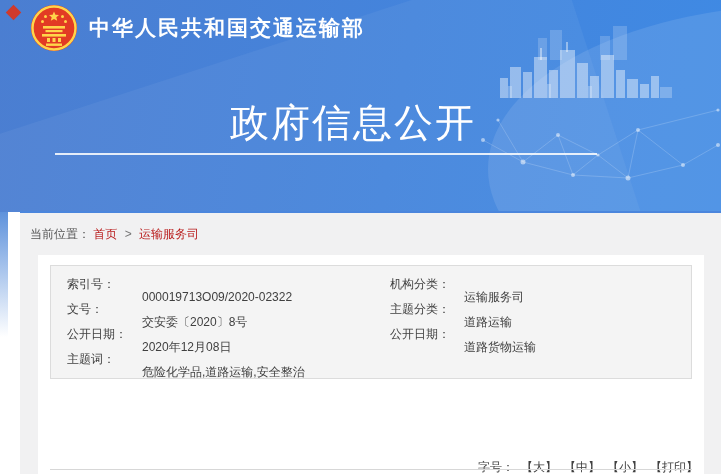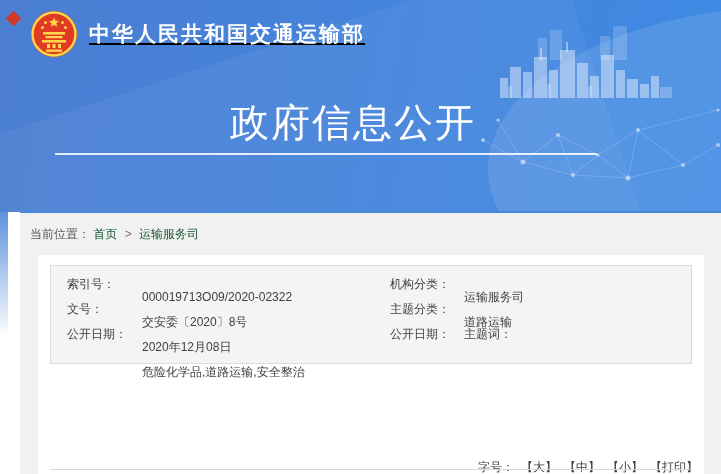--- a/index.html
+++ b/index.html
@@ -10,47 +10,47 @@
   .banner { position:absolute; left:0; top:0; width:721px; height:212px; overflow:hidden;
     background:linear-gradient(100deg,#4b7ed1 0%,#4484dc 55%,#3f8ae4 100%); }
   .diag-band { position:absolute; left:-120px; top:60px; width:760px; height:420px;
     background:rgba(255,255,255,0.05); transform:rotate(-18deg); }
   .deco-circle { position:absolute; left:488px; top:4px; width:650px; height:330px;
     border-radius:50%; background:rgba(255,255,255,0.10); }
   .skyline { position:absolute; left:500px; top:40px; }
   .constellation { position:absolute; left:478px; top:100px; }
   .deco-bars { position:absolute; left:538px; top:26px; }
 
-  .topbar { position:absolute; left:30px; top:9px; height:50px; display:flex; align-items:center;text-decoration:underline; }
+  .topbar { position:absolute; left:30px; top:3px; height:50px; display:flex; align-items:center; }
   .red-diamond { position:absolute; left:-22px; top:4px; width:11px; height:11px;
     background:#cf3a2d; transform:rotate(45deg); }
   .emblem { width:48px; height:48px; display:block; }
   .site-name { color:#ffffff; font-size:21px; font-weight:bold; letter-spacing:2px;
     margin-left:11px; white-space:nowrap; }
 
   .banner-title { position:absolute; left:230px; top:96px; color:#ffffff;
     font-size:39px; font-weight:normal; letter-spacing:2px; white-space:nowrap; z-index:3; }
   .banner-underline { position:absolute; left:55px; top:153px; width:542px; height:2px;
     background:rgba(255,255,255,0.85); z-index:3; }
 
   
   .left-fade { position:absolute; left:0; top:212px; width:8px; height:125px;
     background:linear-gradient(to bottom,#5e92dc 0%,rgba(255,255,255,0) 100%); }
 
   
   .gray-panel { position:absolute; left:20px; top:211px; width:701px; height:263px;
     background:#f1f1f2; border-top:2px solid #4b86dd; }
   .breadcrumb { padding:13px 0 0 10px; font-size:12px; color:#555555; }
-  .breadcrumb a { color:#14532d; text-decoration:none; cursor:pointer; }
+  .breadcrumb a { color:#b91c1c; text-decoration:none; cursor:pointer; }
   .crumb-sep { margin:0 4px; color:#777777; }
 
   
   .doc-card { position:absolute; left:18px; top:42px; width:666px; height:221px; background:#ffffff; }
 
-  .meta-table { position:absolute; left:12px; top:10px; width:642px; height:99px;
+  .meta-table { position:absolute; left:12px; top:10px; width:642px; height:114px;
     background:#f4f4f4; border:1px solid #dcdcdc;
     display:grid; grid-template-columns:75px 248px 74px 1fr;
     grid-auto-rows:25px; align-items:center; padding:6px 0 0 16px;
     font-size:12px; color:#404040; }
   .meta-table .lbl { white-space:nowrap; }
   .meta-table .val { white-space:nowrap; overflow:hidden;margin-top:25px; }
   .span3 { grid-column:2 / 5; }
 
   .doc-title { position:absolute; left:8px; top:126px; width:650px;
     text-align:center; color:#2b67a8; font-size:19px; font-weight:bold; line-height:26px; }
@@ -170,20 +170,21 @@
       <span class="val">运输服务司</span>
 
       <span class="lbl">文号：</span>
       <span class="val">交安委〔2020〕8号</span>
       <span class="lbl">主题分类：</span>
       <span class="val">道路运输</span>
 
       <span class="lbl">公开日期：</span>
       <span class="val">2020年12月08日</span>
       <span class="lbl">公开日期：</span>
+      <span class="val">道路货物运输</span>
 
       <span class="lbl">主题词：</span>
       <span class="val span3">危险化学品,道路运输,安全整治</span>
     </div>
 
 
     <div class="toolbar">
       <span>字号：</span><a>【大】</a><a>【中】</a><a>【小】</a><a>【打印】</a>
     </div>
 

